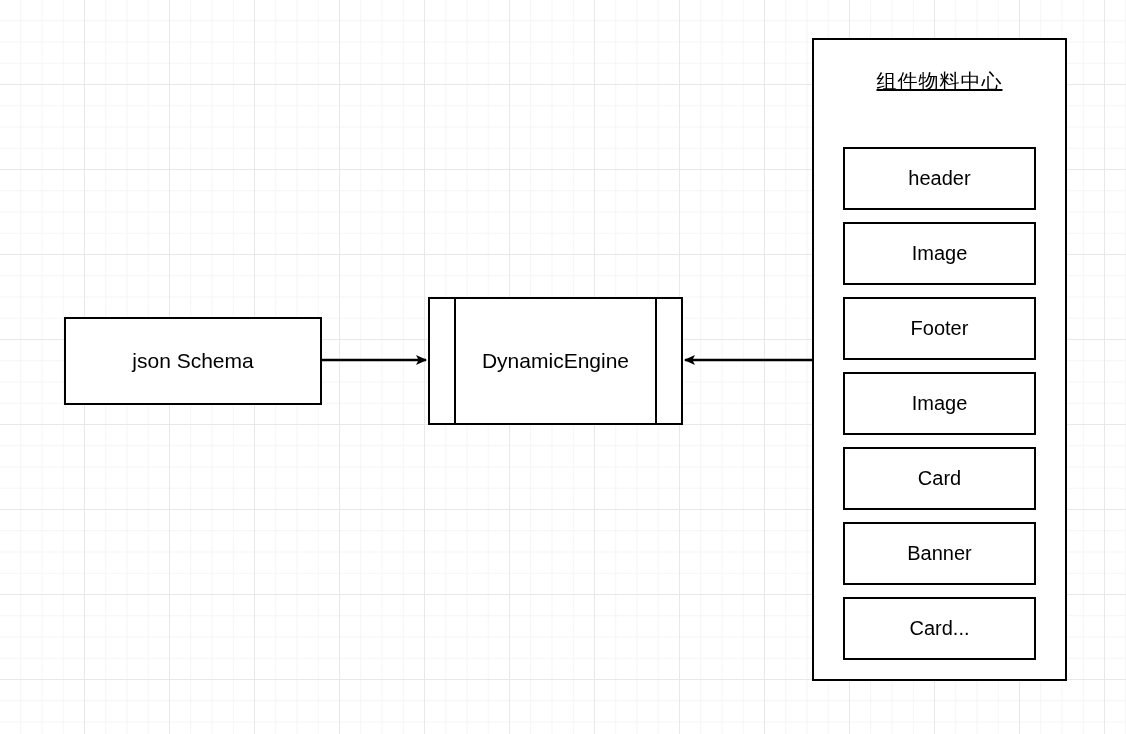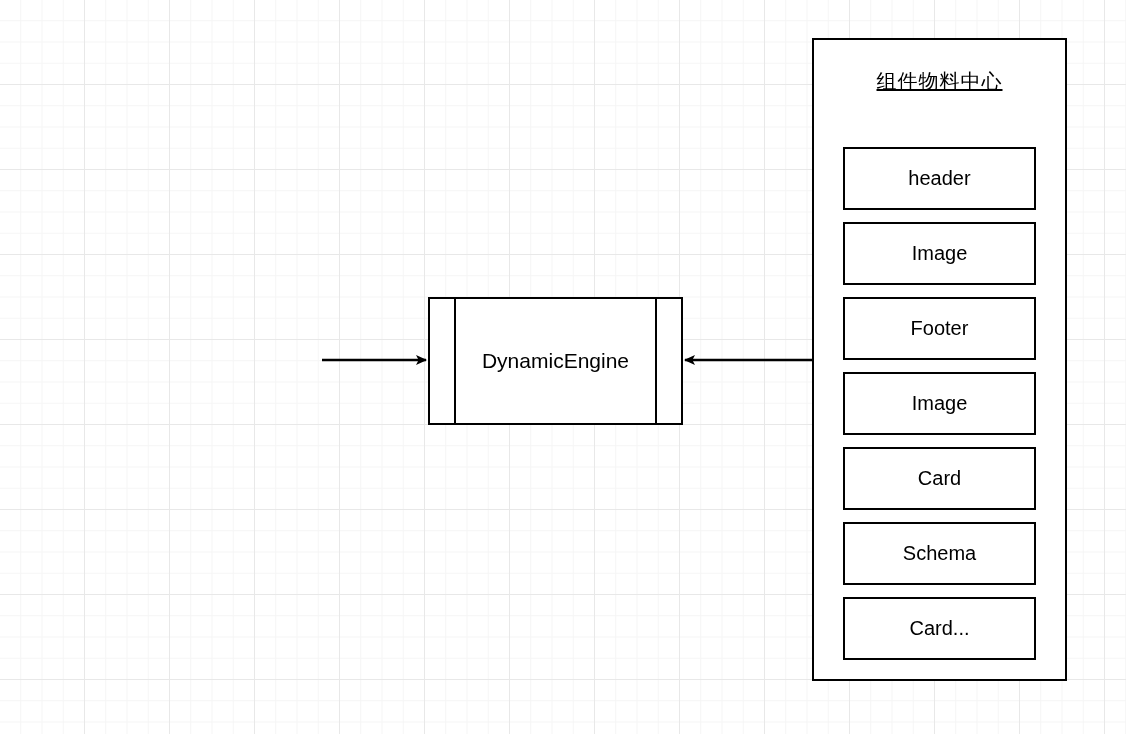--- a/index.html
+++ b/index.html
@@ -143,20 +143,23 @@
       <marker id="arrow-left" markerWidth="12" markerHeight="12" refX="10" refY="5" orient="auto" markerUnits="userSpaceOnUse">
         <path d="M0,0 L11,5 L0,10 L2.6,5 z" fill="#000000"></path>
       </marker>
     </defs>
 
     <line x1="322" y1="360" x2="426" y2="360" stroke="#000000" stroke-width="2.5" marker-end="url(#arrow-right)"></line>
 
     <line x1="812" y1="360" x2="685" y2="360" stroke="#000000" stroke-width="2.5" marker-end="url(#arrow-left)"></line>
   </svg>
 
+  <div class="node" id="json-schema-node">
+    <span>json Schema</span>
+  </div>
 
   <div class="node" id="dynamic-engine-node">
     <span class="divider left"></span>
     <span class="divider right"></span>
     <span class="label">DynamicEngine</span>
   </div>
 
   <div id="material-center-panel">
     <div id="material-center-title">组件物料中心</div>
 
@@ -170,21 +173,21 @@
       <div class="component-item">
         <span>Footer</span>
       </div>
       <div class="component-item">
         <span>Image</span>
       </div>
       <div class="component-item">
         <span>Card</span>
       </div>
       <div class="component-item">
-        <span>Schema</span>
+        <span>Banner</span>
       </div>
       <div class="component-item">
         <span>Card...</span>
       </div>
     </div>
   </div>
 
 </div>
 
 </body></html>

